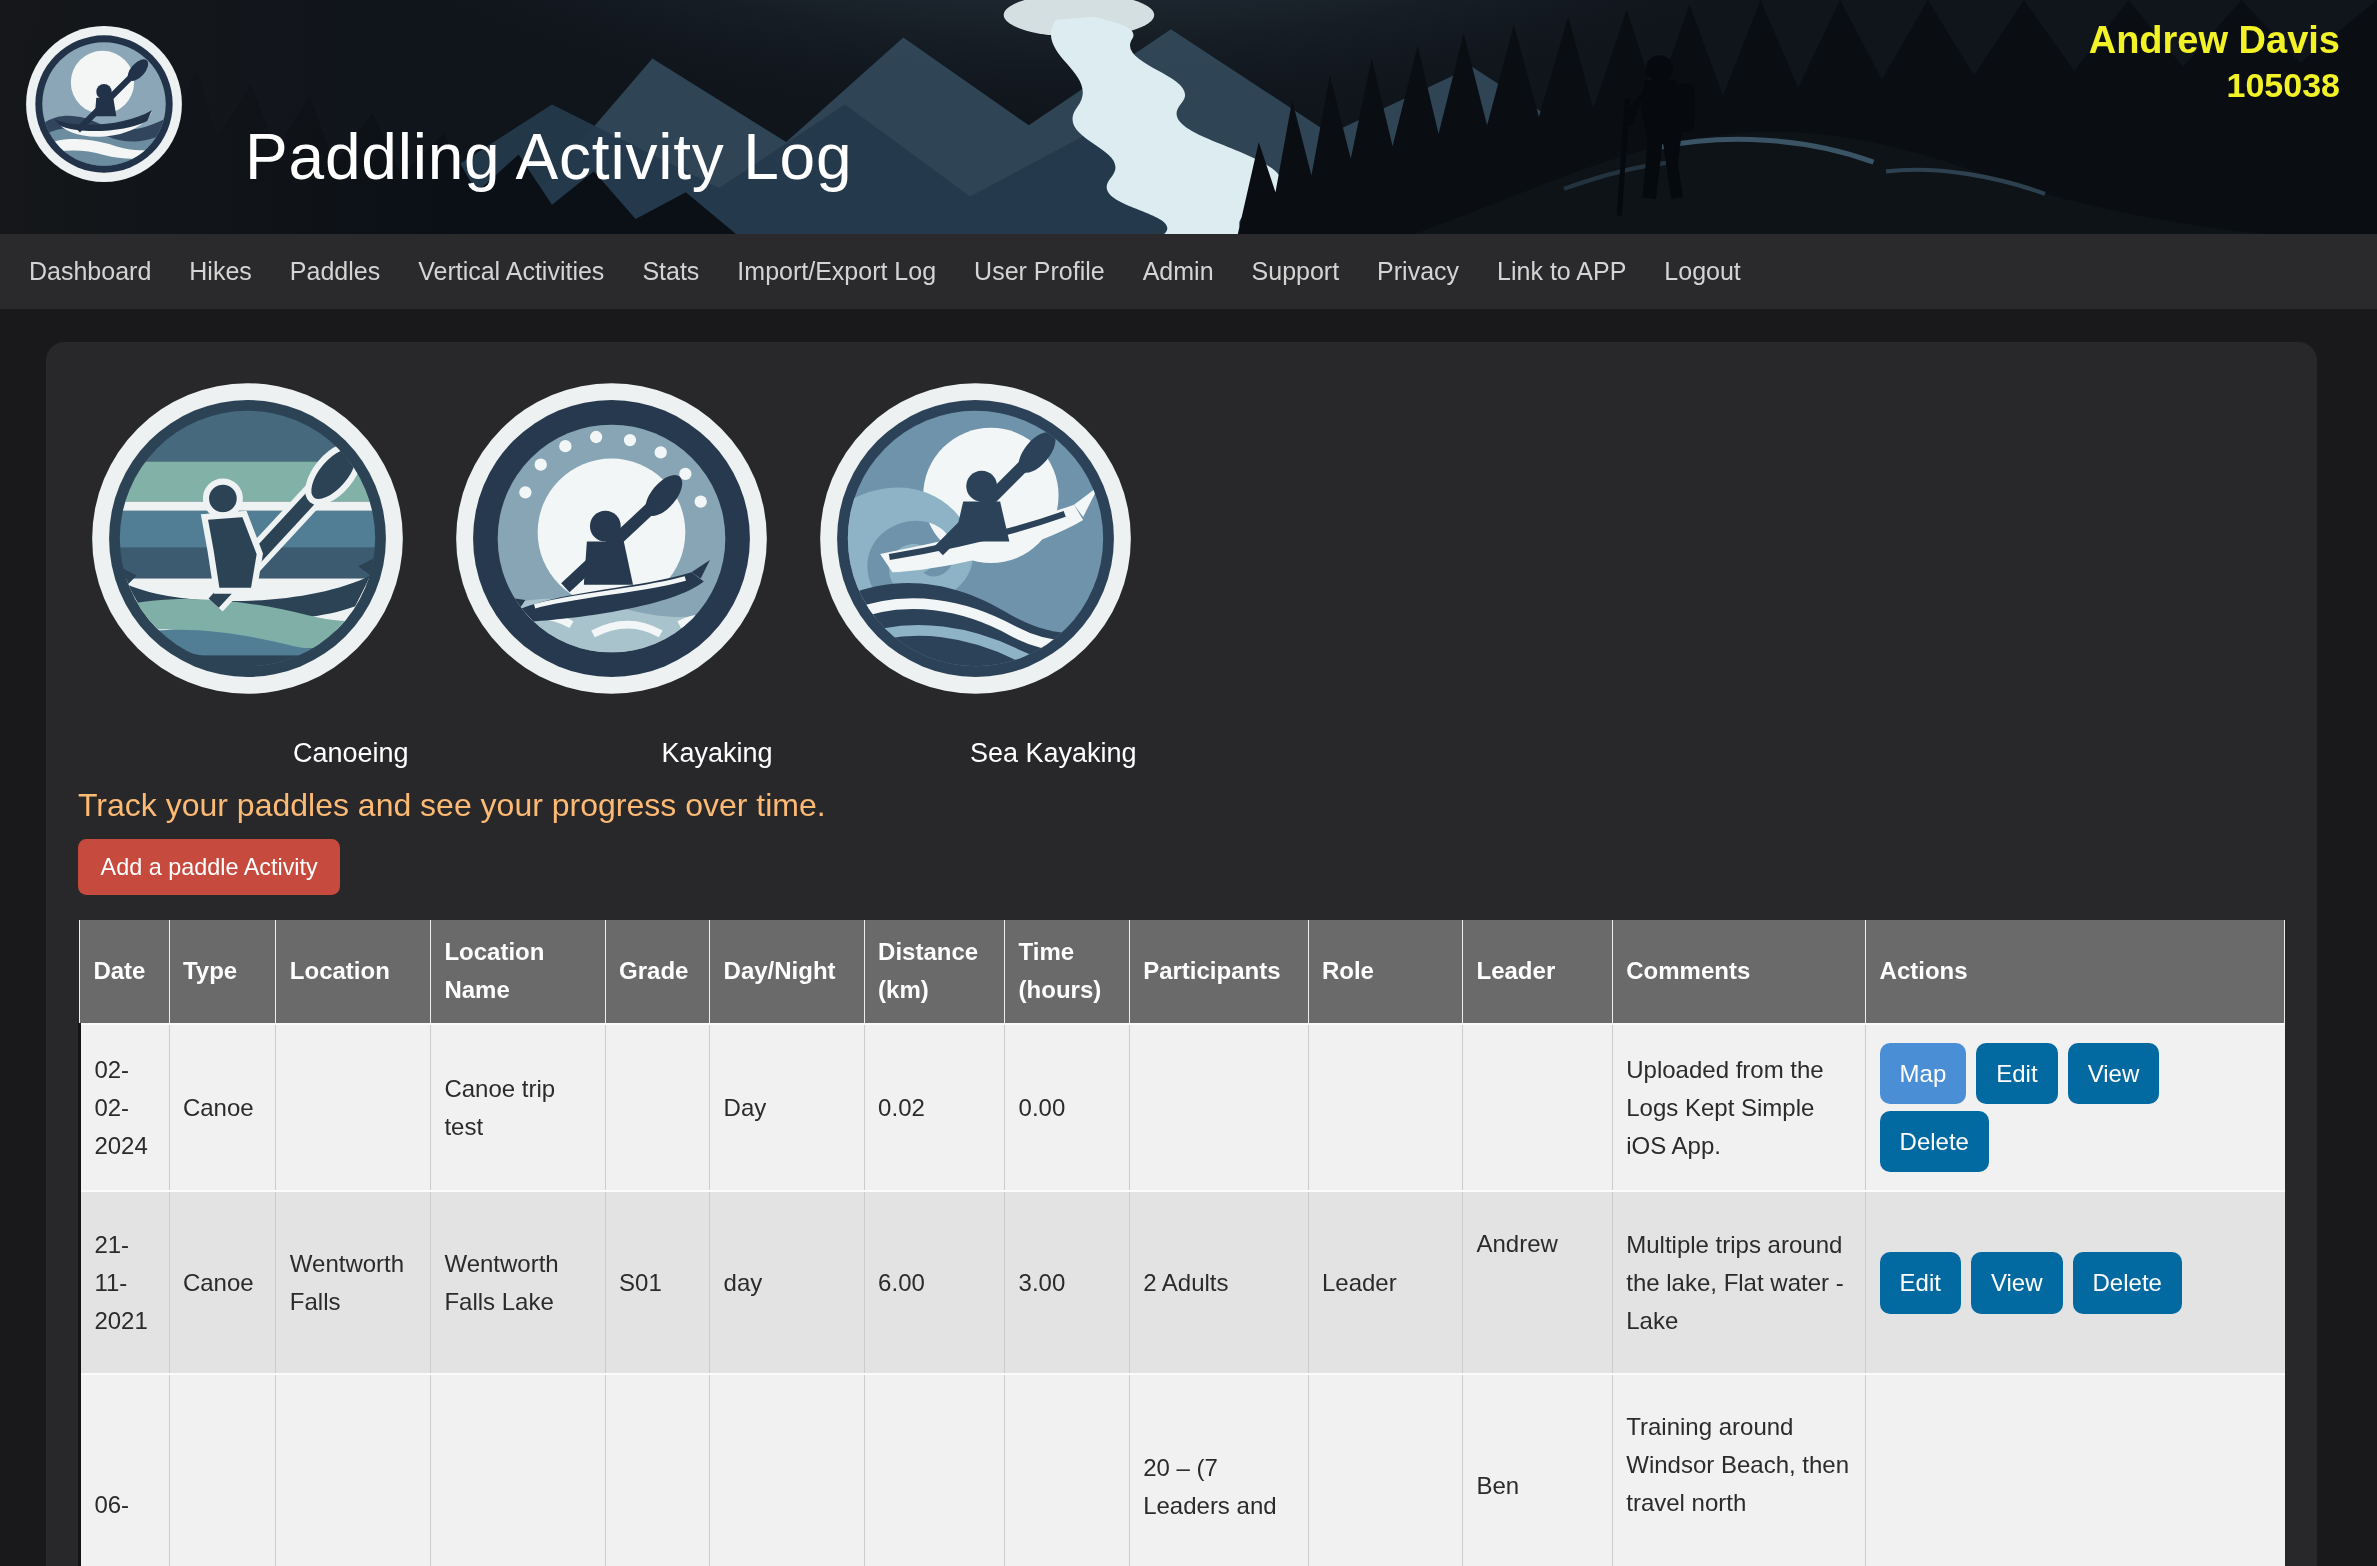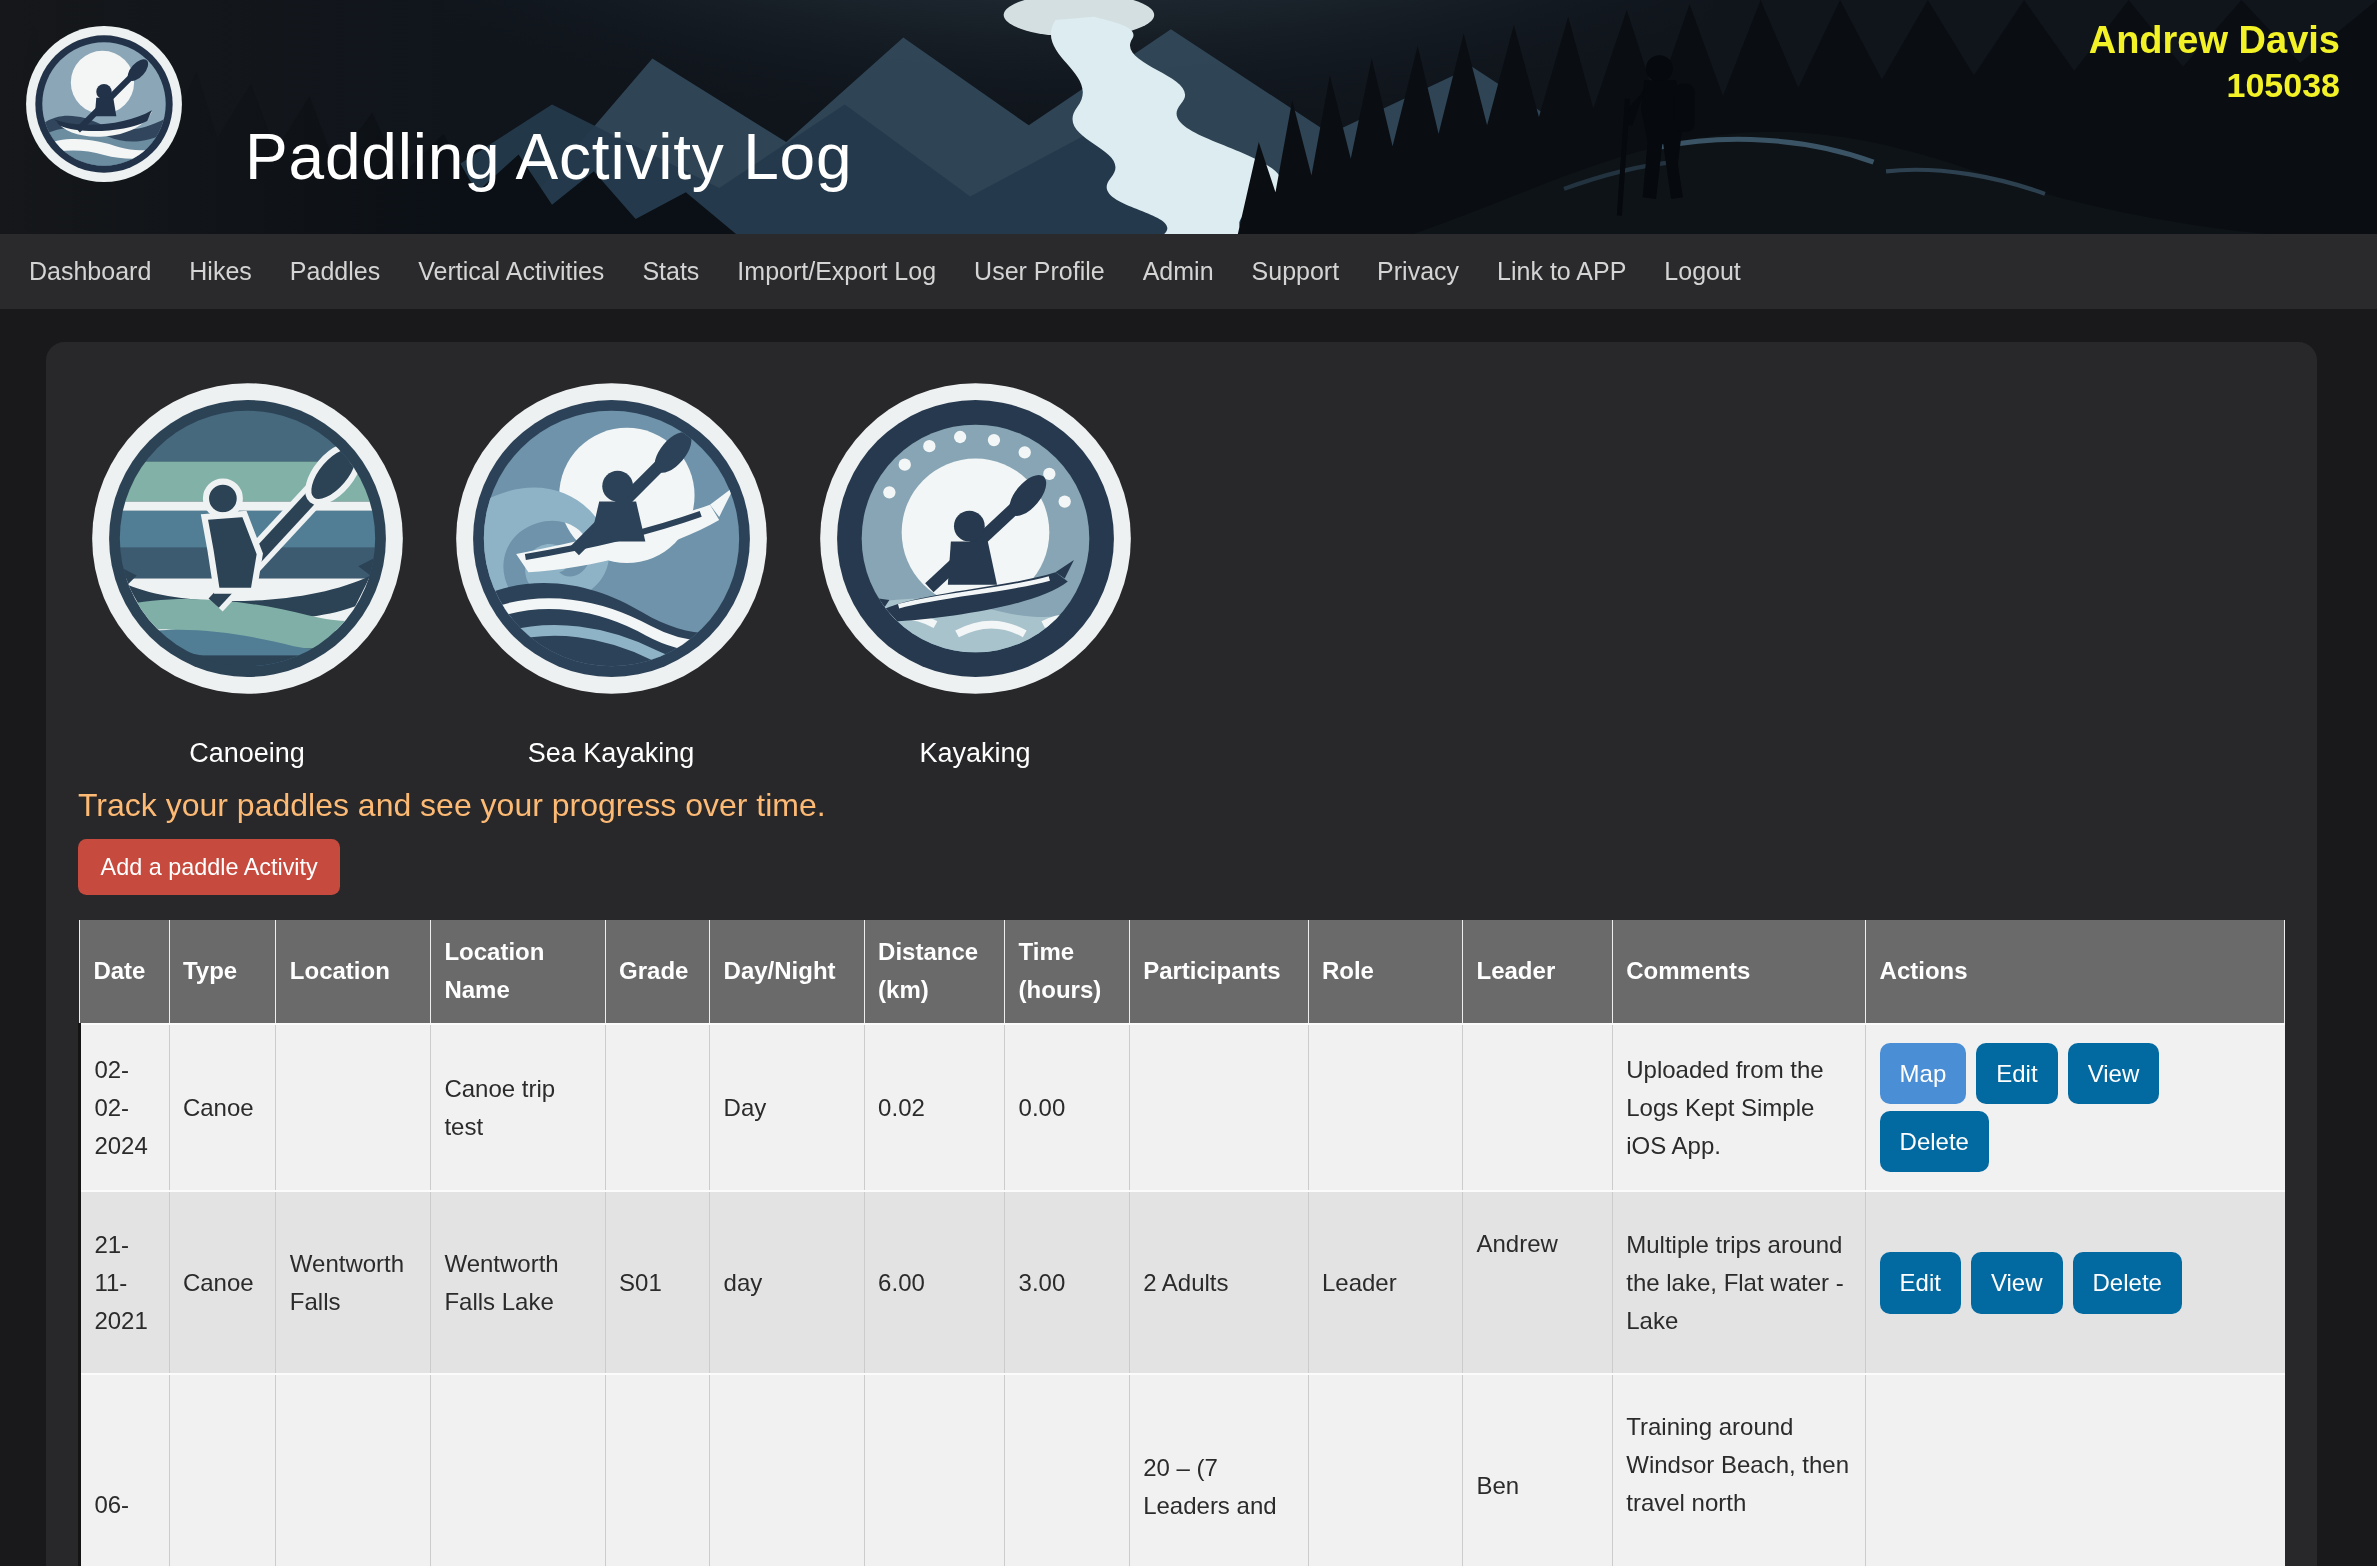--- a/index.html
+++ b/index.html
@@ -25,21 +25,21 @@
   .main-nav{height:75px;background:#2a2a2c;display:flex;align-items:center;padding:0 10px;}
   .nav-link{color:#d4d4d4;font-size:25px;text-decoration:none;padding:0 19px;white-space:nowrap;}
   
   .panel{
     margin:33px 60px 0 46px;
     background:#28282a;border-radius:18.4px 18.4px 0 0;
     padding:35px 32px 67px 32px;
     min-height:1255px;box-sizing:border-box;
   }
   .icon-row{display:flex;gap:41px;margin-left:7.5px;}
-  .activity{width:323px;display:flex;flex-direction:column;align-items:center;}
+  .activity{width:323px;display:flex;flex-direction:column;align-items:flex-end;}
   .activity svg{width:323px;height:323px;display:block;}
   .badge-label{margin-top:38px;color:#ffffff;font-size:27px;}
   .tagline{margin:18.4px 0 0 0;color:#fdba74;font-size:32px;}
   .btn-add{
     margin-top:15px;display:inline-block;border:none;cursor:pointer;
     background:#c64a3d;color:#fff;font-size:23.4px;font-family:inherit;
     padding:14.2px 22.6px;border-radius:8.4px;
   }
   .log-heading{margin:22px 0 0 0;color:#ffffff;font-size:42px;font-weight:bold;}
   
@@ -193,48 +193,20 @@
           <path d="M-90,66 C-55,54 -10,60 30,70 C60,76 80,72 90,66 L90,78 C55,88 10,86 -30,76 C-60,70 -78,72 -90,80 Z" fill="#527e95"></path>
           <rect x="-90" y="76" width="180" height="30" fill="#2c4356"></rect>
           <line x1="-22" y1="42" x2="52" y2="-38" stroke="#eef2f3" stroke-width="16"></line>
           <line x1="-22" y1="42" x2="52" y2="-38" stroke="#2c4356" stroke-width="9"></line>
           <ellipse cx="56" cy="-42" rx="11" ry="22" transform="rotate(40 56 -42)" fill="#2c4356" stroke="#eef2f3" stroke-width="4"></ellipse>
           <circle cx="-16" cy="-26" r="11" fill="#2c4356" stroke="#eef2f3" stroke-width="4"></circle>
           <path d="M-28,-14 L-2,-16 L8,10 L4,34 L-20,34 L-24,8 Z" fill="#2c4356" stroke="#eef2f3" stroke-width="4"></path>
         </g>
       </svg>
       <span class="badge-label">Canoeing</span>
-    </div>
-
-    <div class="activity">
-      <svg viewBox="-105 -105 210 210" aria-hidden="true">
-        <circle r="101" fill="#eef1f2"></circle>
-        <circle r="90" fill="#2c4258"></circle>
-        <clipPath id="sk">
-            <circle r="83"></circle>
-          </clipPath>
-        <g clip-path="url(#sk)">
-          <rect x="-90" y="-90" width="180" height="180" fill="#6e93aa"></rect>
-          <circle cx="10" cy="-28" r="44" fill="#f3f6f6"></circle>
-          <path d="M-90,-20 C-60,-40 -30,-36 -12,-16 C6,4 0,30 -22,38 C-40,44 -58,34 -56,18 C-54,6 -42,0 -32,6 C-26,10 -26,20 -34,22 C-28,28 -16,24 -14,12 C-12,-4 -30,-16 -48,-10 C-68,-4 -76,16 -66,34 C-58,48 -40,56 -20,52 L-90,52 Z" fill="#8fb3c6"></path>
-          <path d="M-90,40 C-50,20 -10,30 20,48 C50,66 75,64 90,54 L90,90 L-90,90 Z" fill="#2c4258"></path>
-          <path d="M-86,52 C-45,34 -5,44 24,60 C50,74 74,72 90,62" stroke="#f3f6f6" stroke-width="7" fill="none"></path>
-          <path d="M-80,68 C-40,52 0,62 28,76 C52,88 74,86 90,78" stroke="#8fb3c6" stroke-width="7" fill="none"></path>
-          <g>
-            <path d="M-62,10 C-20,2 30,-10 64,-22 L70,-12 C40,6 -16,20 -54,22 Z" fill="#f3f6f6"></path>
-            <path d="M64,-22 L80,-34 L70,-14 Z" fill="#f3f6f6"></path>
-            <path d="M-56,12 C-20,6 24,-4 58,-16" stroke="#2c4258" stroke-width="4" fill="none"></path>
-            <line x1="-24" y1="8" x2="36" y2="-52" stroke="#2c4258" stroke-width="8"></line>
-            <ellipse cx="40" cy="-56" rx="8" ry="16" transform="rotate(40 40 -56)" fill="#2c4258"></ellipse>
-            <circle cx="4" cy="-34" r="10" fill="#2c4258"></circle>
-            <path d="M-8,-24 L16,-24 L22,2 L-14,2 Z" fill="#2c4258"></path>
-          </g>
-        </g>
-      </svg>
-      <span class="badge-label">Sea Kayaking</span>
     </div>
 
     <div class="activity">
       <svg viewBox="-105 -105 210 210" aria-hidden="true">
         <circle r="101" fill="#eef1f2"></circle>
         <circle r="90" fill="#26394e"></circle>
         <clipPath id="ka">
             <circle r="74"></circle>
           </clipPath>
         <g clip-path="url(#ka)">
@@ -257,20 +229,48 @@
             <ellipse cx="34" cy="-28" rx="8" ry="16" transform="rotate(40 34 -28)"></ellipse>
             <circle cx="-4" cy="-8" r="10"></circle>
             <path d="M-16,2 L8,2 L14,30 L-18,30 Z"></path>
             <path d="M-60,46 C-30,34 20,32 52,22 L60,28 C40,44 -20,52 -52,54 Z"></path>
             <path d="M-60,46 L-70,38 L-56,40 Z M52,22 L64,14 L58,26 Z"></path>
           </g>
           <path d="M-50,44 C-20,36 20,34 48,26" stroke="#f3f6f6" stroke-width="3" fill="none"></path>
         </g>
       </svg>
       <span class="badge-label">Kayaking</span>
+    </div>
+
+    <div class="activity">
+      <svg viewBox="-105 -105 210 210" aria-hidden="true">
+        <circle r="101" fill="#eef1f2"></circle>
+        <circle r="90" fill="#2c4258"></circle>
+        <clipPath id="sk">
+            <circle r="83"></circle>
+          </clipPath>
+        <g clip-path="url(#sk)">
+          <rect x="-90" y="-90" width="180" height="180" fill="#6e93aa"></rect>
+          <circle cx="10" cy="-28" r="44" fill="#f3f6f6"></circle>
+          <path d="M-90,-20 C-60,-40 -30,-36 -12,-16 C6,4 0,30 -22,38 C-40,44 -58,34 -56,18 C-54,6 -42,0 -32,6 C-26,10 -26,20 -34,22 C-28,28 -16,24 -14,12 C-12,-4 -30,-16 -48,-10 C-68,-4 -76,16 -66,34 C-58,48 -40,56 -20,52 L-90,52 Z" fill="#8fb3c6"></path>
+          <path d="M-90,40 C-50,20 -10,30 20,48 C50,66 75,64 90,54 L90,90 L-90,90 Z" fill="#2c4258"></path>
+          <path d="M-86,52 C-45,34 -5,44 24,60 C50,74 74,72 90,62" stroke="#f3f6f6" stroke-width="7" fill="none"></path>
+          <path d="M-80,68 C-40,52 0,62 28,76 C52,88 74,86 90,78" stroke="#8fb3c6" stroke-width="7" fill="none"></path>
+          <g>
+            <path d="M-62,10 C-20,2 30,-10 64,-22 L70,-12 C40,6 -16,20 -54,22 Z" fill="#f3f6f6"></path>
+            <path d="M64,-22 L80,-34 L70,-14 Z" fill="#f3f6f6"></path>
+            <path d="M-56,12 C-20,6 24,-4 58,-16" stroke="#2c4258" stroke-width="4" fill="none"></path>
+            <line x1="-24" y1="8" x2="36" y2="-52" stroke="#2c4258" stroke-width="8"></line>
+            <ellipse cx="40" cy="-56" rx="8" ry="16" transform="rotate(40 40 -56)" fill="#2c4258"></ellipse>
+            <circle cx="4" cy="-34" r="10" fill="#2c4258"></circle>
+            <path d="M-8,-24 L16,-24 L22,2 L-14,2 Z" fill="#2c4258"></path>
+          </g>
+        </g>
+      </svg>
+      <span class="badge-label">Sea Kayaking</span>
     </div>
   </div>
 
   <p class="tagline">Track your paddles and see your progress over time.</p>
 
   <button class="btn-add">Add a paddle Activity</button>
 
 
   <table class="log-table">
     <thead>

